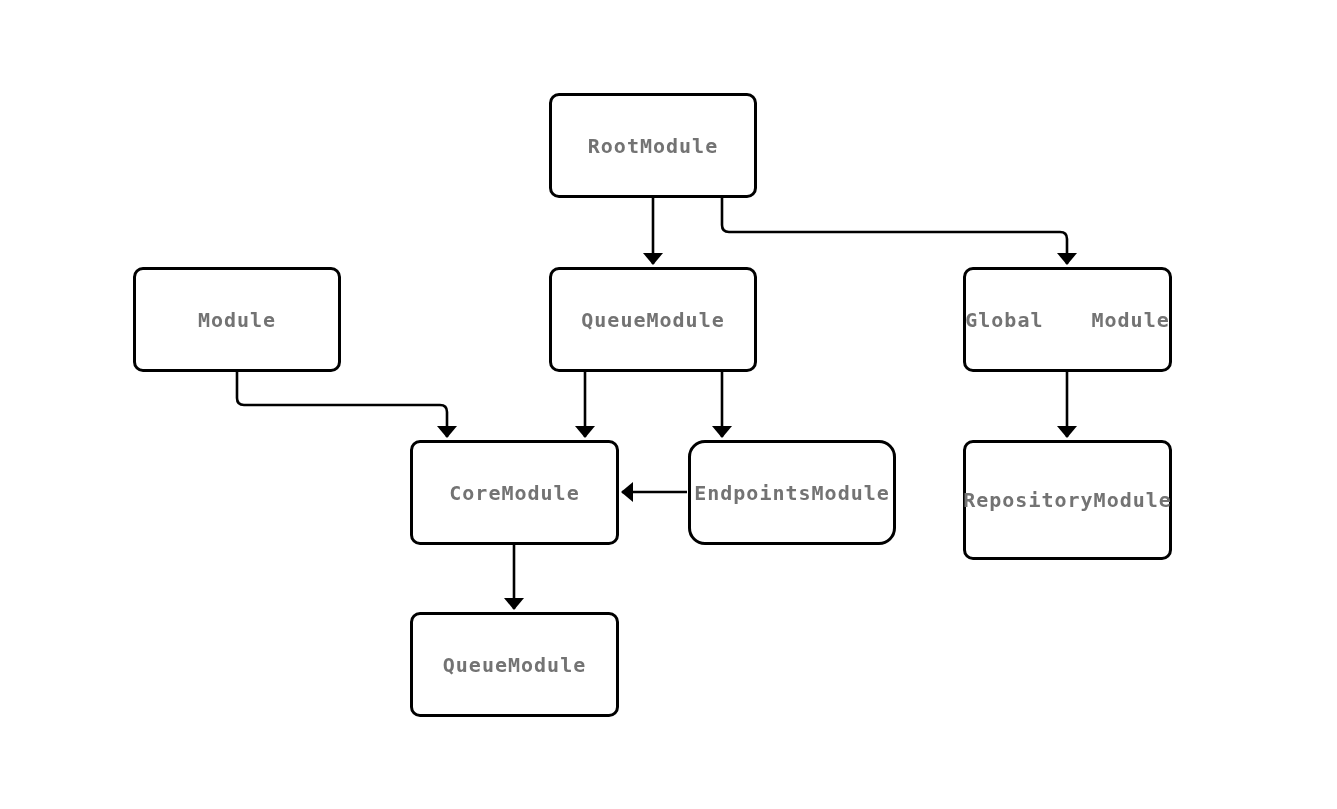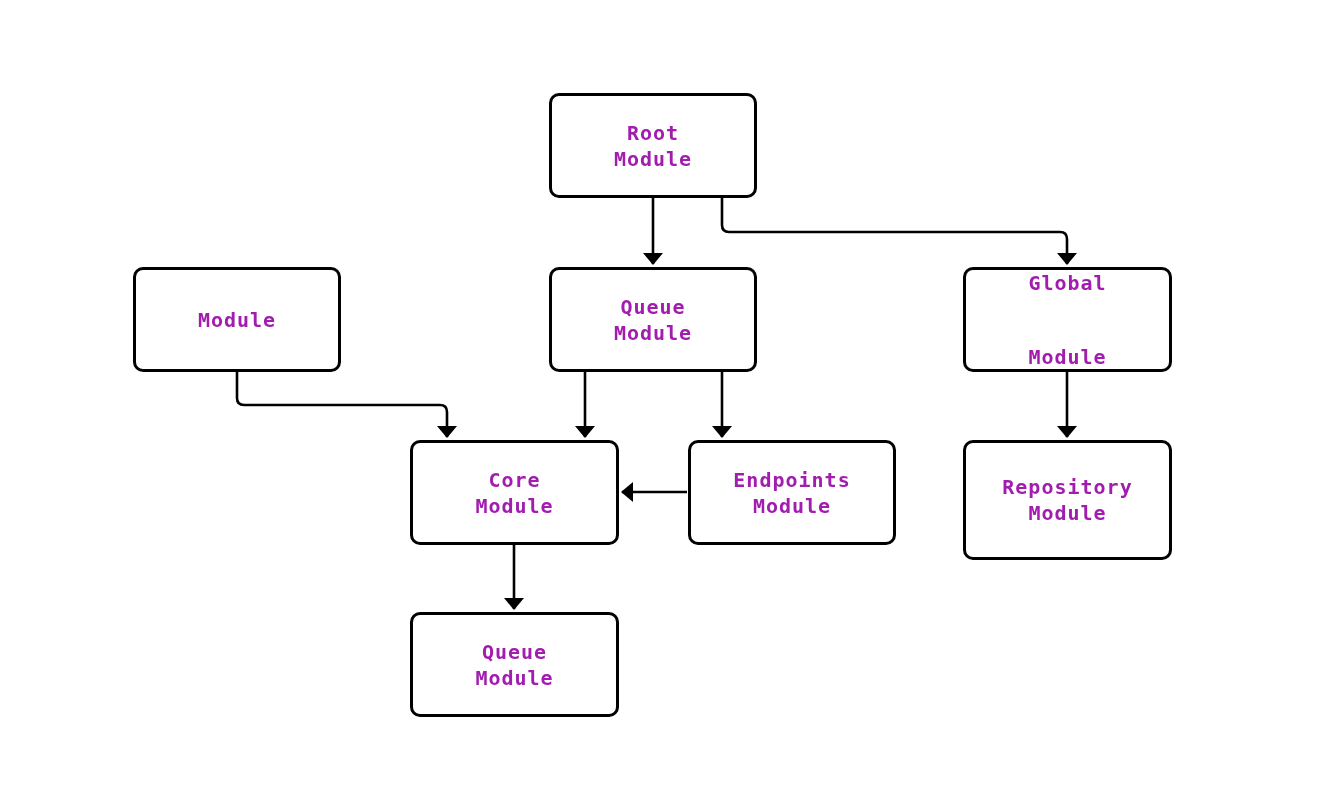--- a/index.html
+++ b/index.html
@@ -25,29 +25,29 @@
     stroke: #000000;
     stroke-width: 2.6;
   }
   .node {
     position: absolute;
     box-sizing: border-box;
     background: #ffffff;
     border: 3px solid #000000;
     border-radius: 10px;
     display: flex;
-    flex-direction: column;
+    flex-direction: row;
     align-items: center;
     justify-content: center;
     text-align: left;
     font-weight: bold;
     font-size: 20px;
     letter-spacing: 1px;
     line-height: 26px;
-    color: #a21caf;
+    color: #737373;
   }
 </style>
 </head>
 <body>
 
 <div class="canvas">
 
   <svg class="edges" width="1337" height="809" viewBox="0 0 1337 809">
     <defs>
       <marker id="arrowhead" viewBox="0 0 12 20" markerWidth="12" markerHeight="20" refX="11" refY="10" orient="auto" markerUnits="userSpaceOnUse">
@@ -81,21 +81,21 @@
 
   <div class="node" style="left:133px; top:267px; width:208px; height:105px;">
     <span>Module</span>
   </div>
 
   <div class="node" style="left:410px; top:440px; width:209px; height:105px;">
     <span>Core</span>
     <span>Module</span>
   </div>
 
-  <div class="node" style="left:688px; top:440px; width:208px; height:105px;">
+  <div class="node" style="left:688px; top:440px; width:208px; height:105px;border-radius:17px;">
     <span>Endpoints</span>
     <span>Module</span>
   </div>
 
   <div class="node" style="left:963px; top:440px; width:209px; height:120px;">
     <span>Repository</span>
     <span>Module</span>
   </div>
 
   <div class="node" style="left:410px; top:612px; width:209px; height:105px;">

